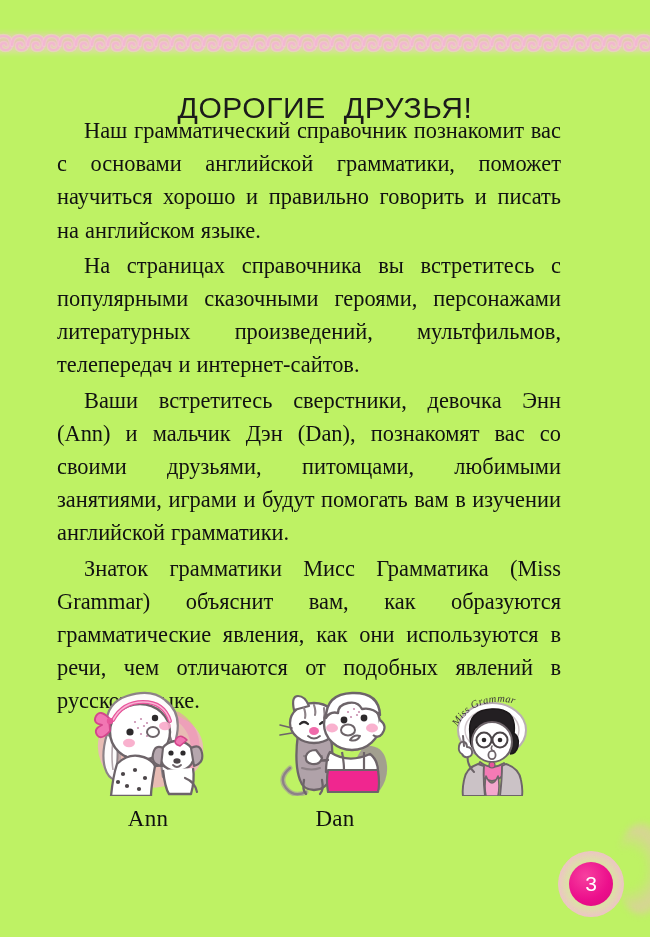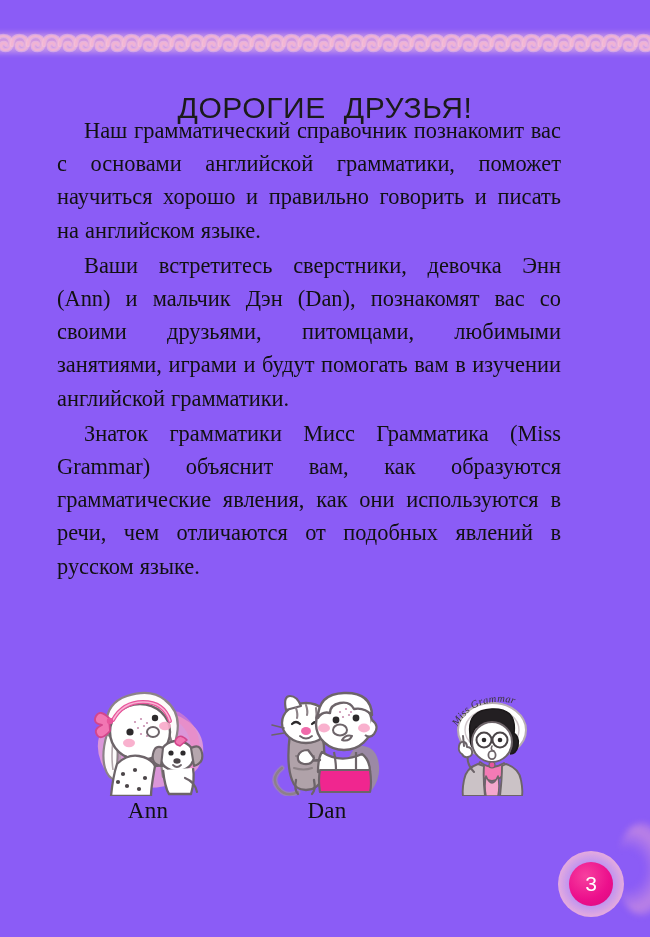--- a/index.html
+++ b/index.html
@@ -12,21 +12,21 @@
     background: #ffffff;
     font-family: "Liberation Serif", "DejaVu Serif", serif;
     overflow: hidden;
     position: relative;
   }
 
   .page {
     position: relative;
     width: 650px;
     height: 937px;
-    background: #8b5cf6;
+    background: #bef264;
     overflow: hidden;
   }
 
   
   .top-ribbon {
     position: absolute;
     left: 0;
     top: 28px;
     width: 650px;
     height: 30px;
@@ -94,31 +94,31 @@
     top: 688px;
     width: 504px;
     height: 190px;
   }
   .char {
     position: absolute;
     top: 0;
     text-align: center;
   }
   .char-ann    { left: 21px;  width: 140px; }
-  .char-dan    { left: 195px; width: 150px; font-family: Liberation Serif, serif; }
+  .char-dan    { left: 203px; width: 150px; font-family: Liberation Serif, serif; }
   .char-miss   { left: 368px; width: 130px; }
 
   .char-art {
     height: 108px;
     display: flex;
     align-items: flex-end;
     justify-content: center;
   }
   .char-caption {
-    margin-top: 1px;
+    margin-top: 9px;
     font-size: 23px;
     line-height: 27px;
     color: #111111;
     letter-spacing: 0.3px;
   }
 
   
   .pagenum {
     position: absolute;
     left: 558px;
@@ -231,20 +231,21 @@
         <use href="#curl" x="620" y="3"></use>
           <use href="#curl" x="636" y="3"></use>
       </g>
     </svg>
   </div>
 
   <h1 class="title">ДОРОГИЕ  ДРУЗЬЯ!</h1>
 
   <div class="textcol">
     <p class="para">Наш грамматический справочник познакомит вас с основами английской грамматики, поможет научиться хорошо и правильно говорить и писать на английском языке.</p>
+    <p class="para">На страницах справочника вы встретитесь с популярными сказочными героями, персонажами литературных произведений, мультфильмов, телепередач и интернет-сайтов.</p>
     <p class="para">Ваши встретитесь сверстники, девочка Энн (Ann) и мальчик Дэн (Dan), познакомят вас со своими друзьями, питомцами, любимыми занятиями, играми и будут помогать вам в изучении английской грамматики.</p>
     <p class="para">Знаток грамматики Мисс Грамматика (Miss Grammar) объяснит вам, как образуются грамматические явления, как они используются в речи, чем отличаются от подобных явлений в русском языке.</p>
   </div>
 
   <div class="chars">
 
     <div class="char char-ann">
       <div class="char-art">
         <svg width="126" height="106" viewBox="0 0 126 106">
 

